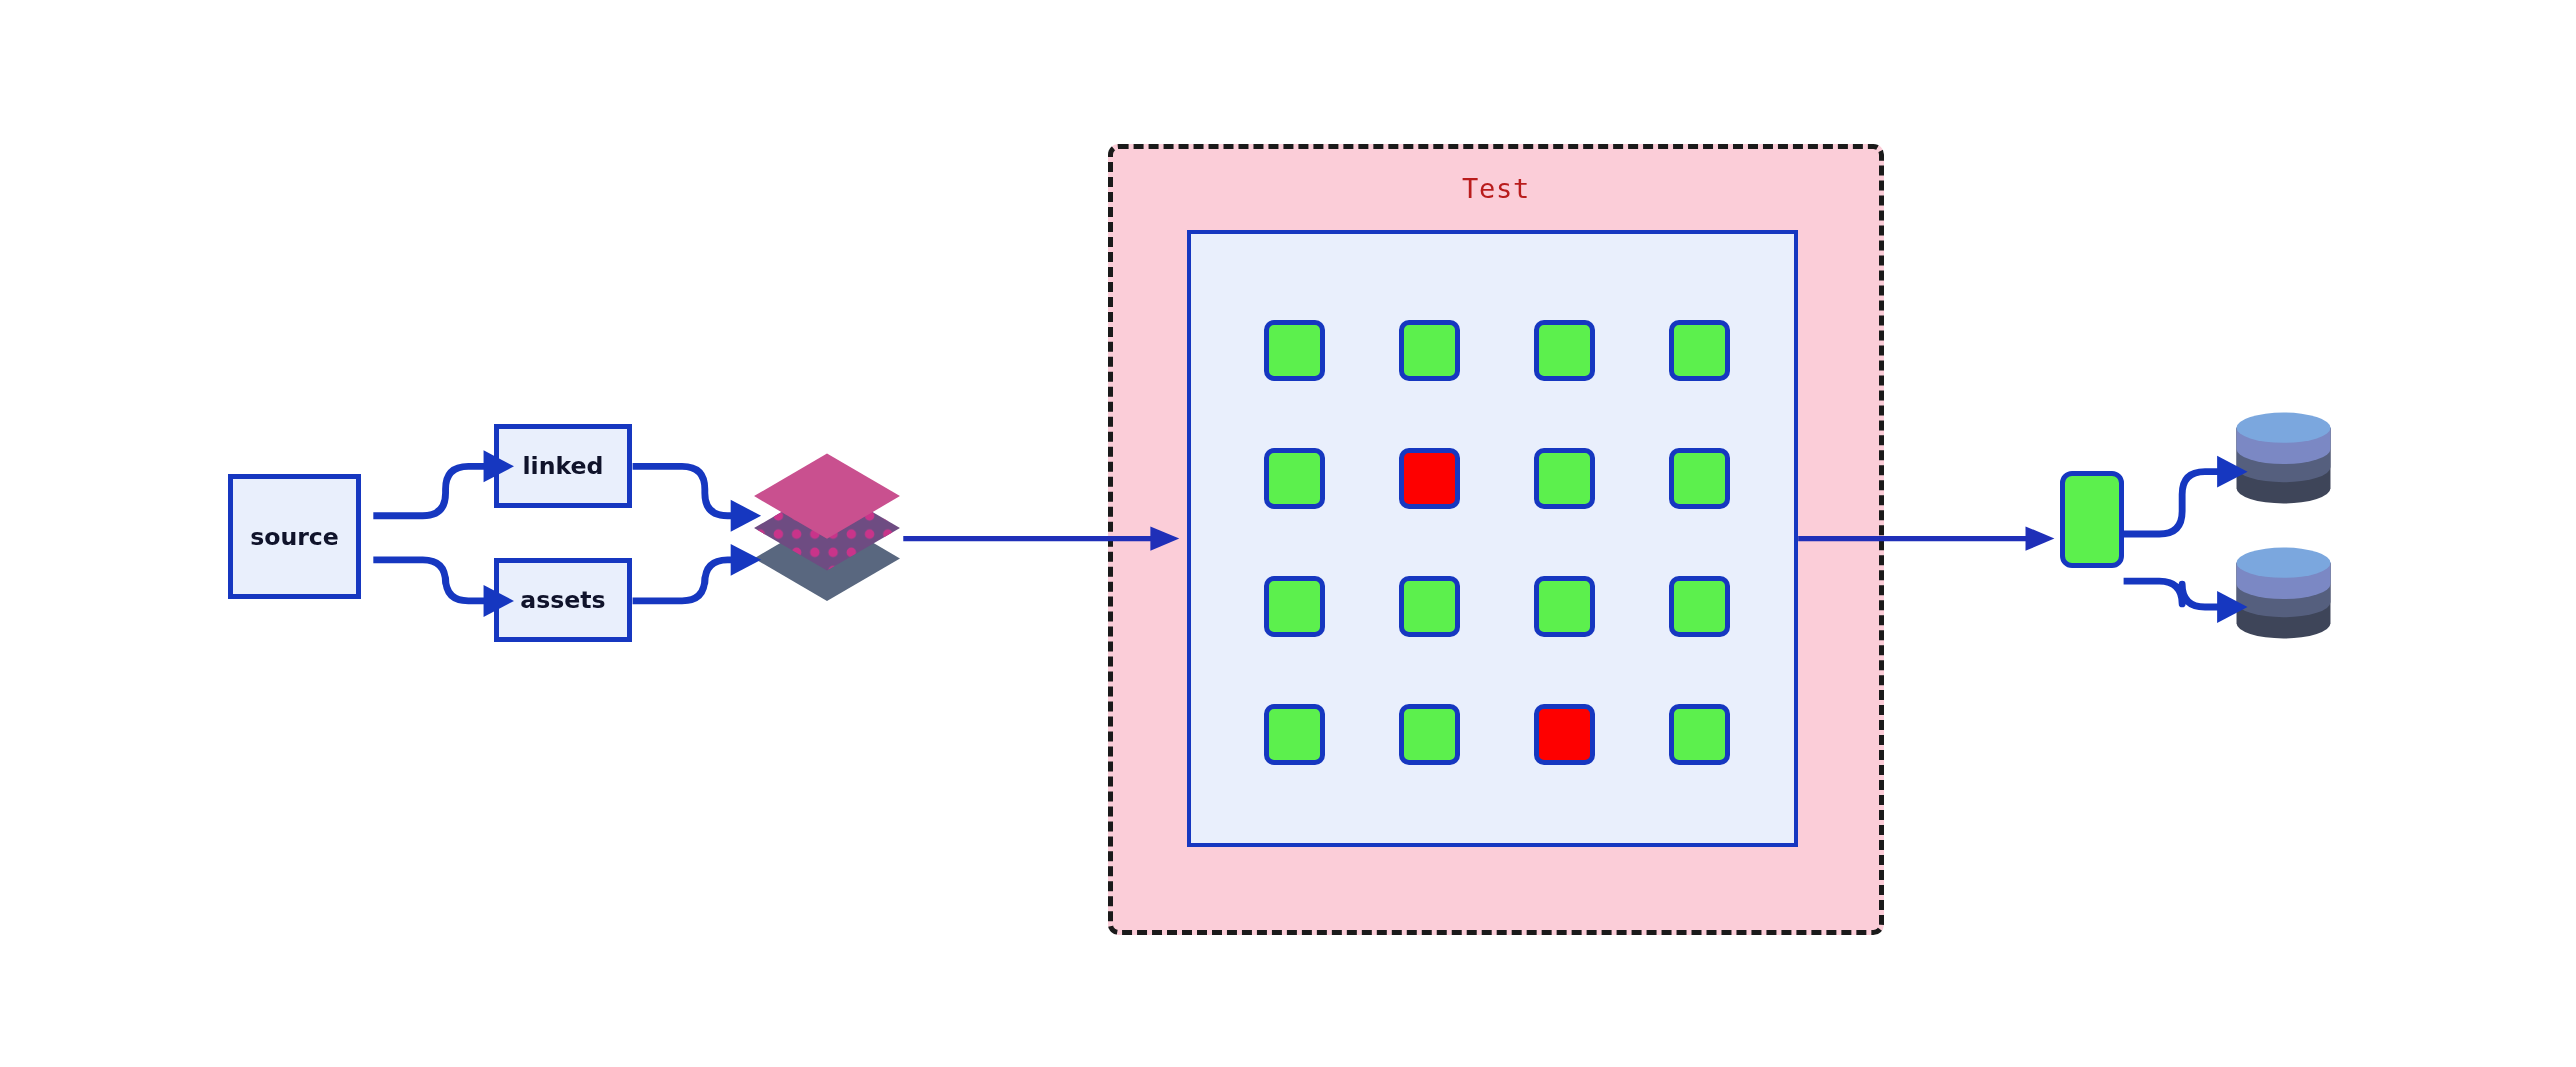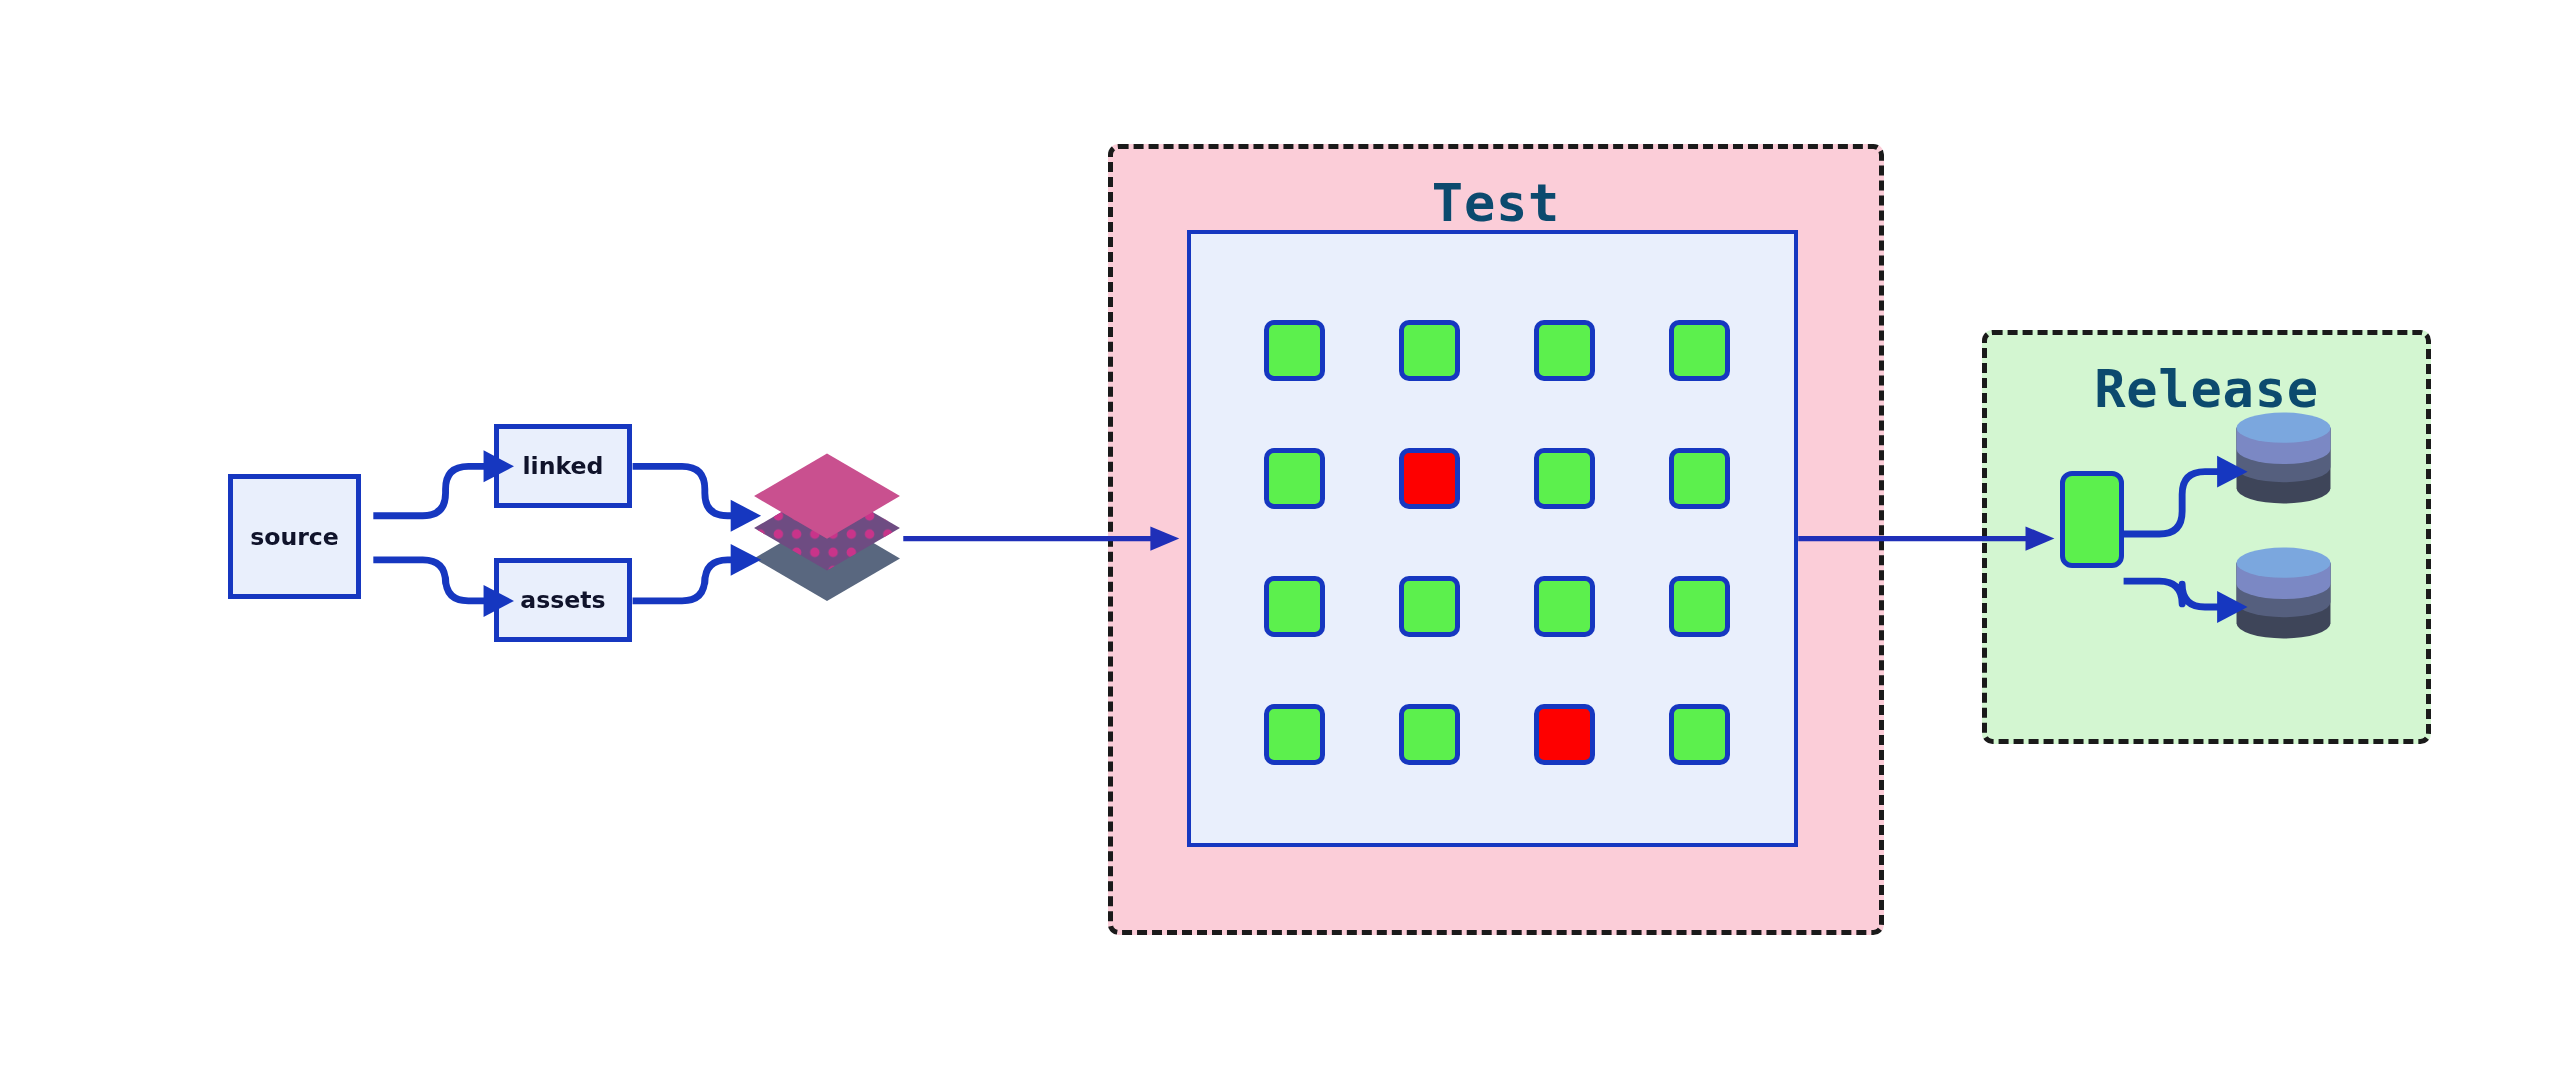--- a/index.html
+++ b/index.html
@@ -28,24 +28,24 @@
     position: absolute;
     box-sizing: border-box;
     border: 5.3px dashed #1a1a1a;
     border-radius: 10.6px;
   }
   .stage-title {
     position: absolute;
     left: 0;
     width: 100%;
     text-align: center;
-    color: #0c4a6e;
+    color: #b91c1c;
     font-family: "DejaVu Sans Mono", monospace;
-    font-size: 52px;
-    font-weight: 700;
+    font-size: 27px;
+    font-weight: 400;
     letter-spacing: 0.8px;
     white-space: nowrap;
   }
 
   #stage-build {
     left: 151px; top: 338px;
     width: 844px; height: 404px;
     background: #fce9cc;
   }
   #stage-build .stage-title { top: 21px; }
@@ -215,23 +215,20 @@
         <div class="test-cell pass"></div>
         <div class="test-cell pass"></div>
         <div class="test-cell pass"></div>
         <div class="test-cell pass"></div>
         <div class="test-cell pass"></div>
         <div class="test-cell fail"></div>
         <div class="test-cell pass"></div>
       </div>
   </div>
 
-  <div class="stage" id="stage-release">
-    <div class="stage-title">Release</div>
-  </div>
 
   <div id="release-artifact"></div>
 
   <svg class="db-icon" id="db-top" viewBox="0 0 128 124">
     <path d="M2 22 L2 102 A62 20 0 0 0 126 102 L126 22 Z" fill="#3e4559"></path>
     <path d="M2 22 L2 74 A62 20 0 0 0 126 74 L126 22 Z" fill="#555f7e"></path>
     <path d="M2 22 L2 50 A62 20 0 0 0 126 50 L126 22 Z" fill="#7b88c4"></path>
     <ellipse cx="64" cy="22" rx="62" ry="20" fill="#7ba7de"></ellipse>
   </svg>
 

